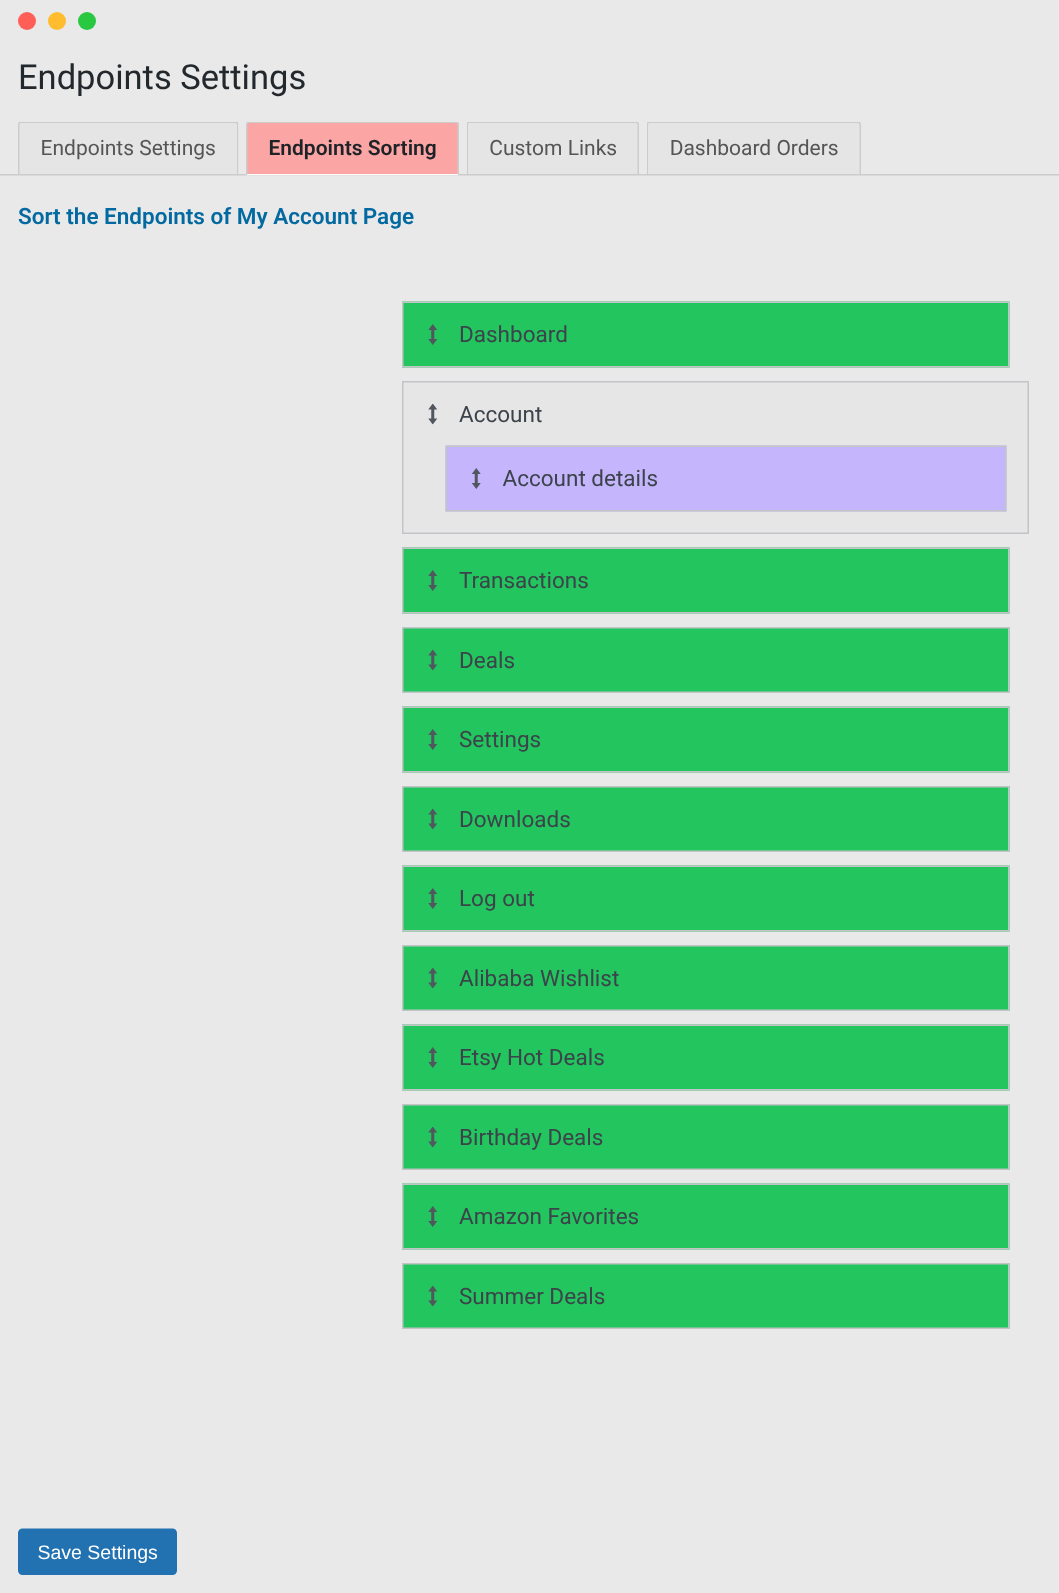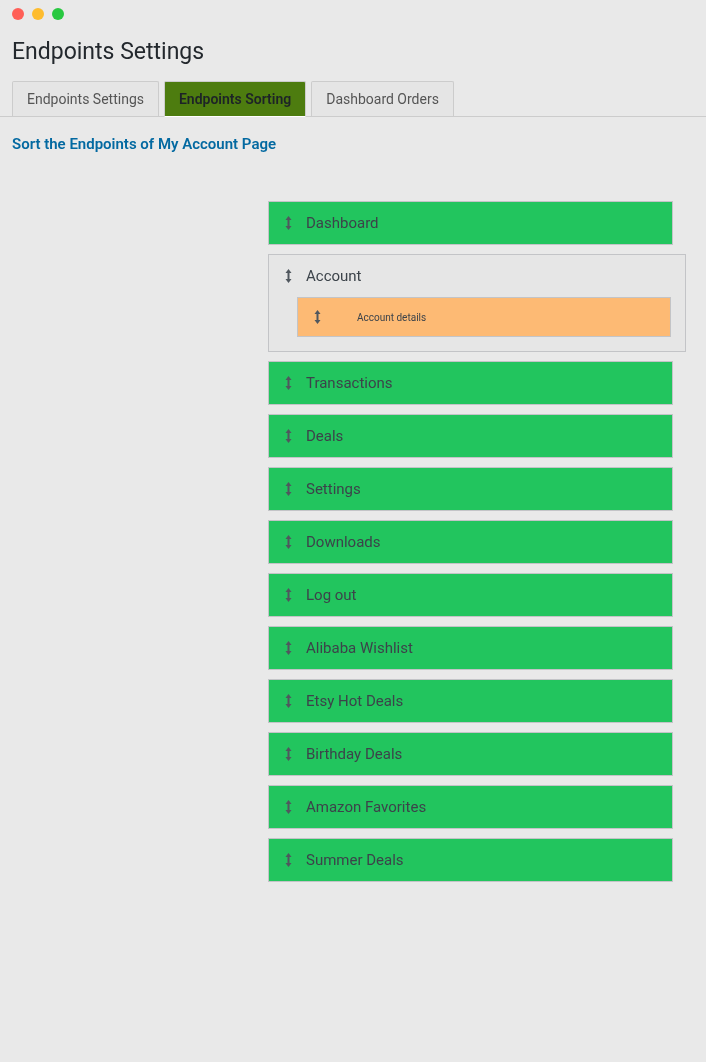--- a/index.html
+++ b/index.html
@@ -53,21 +53,21 @@
       border: 1px solid #ccc;
       border-bottom: none;
       margin-right: 5px;
       background: #e5e5e5;
       color: #555;
       cursor: pointer;
       border-radius: 2px 2px 0 0;
       position: relative;
     }
     .tab.active {
-      background: #4d7c0f;
+      background: #fca5a5;
       color: #1d2327;
       font-weight: 600;
       border-bottom: 1px solid #fff;
       margin-bottom: -1px;
     }
     .content {
       padding: 18px 12px 12px 12px;
       flex: 1;
       display: flex;
       flex-direction: column;
@@ -115,29 +115,28 @@
       cursor: move;
       margin-bottom: 12px;
     }
     .sort-group .group-header .drag-icon {
       margin-right: 12px;
       display: inline-flex;
       color: #50575e;
     }
     .sort-subitem {
       border: 1px solid #c3c4c7;
-      background: #fdba74;
+      background: #c4b5fd;
       display: flex;
       align-items: center;
       padding: 12px 14px;
       cursor: move;
-      font-size: 10px;
+      font-size: 15px;
       color: #3c434a;
       margin-left: 14px;
-      gap: 22px;
     }
     .sort-subitem .drag-icon {
       margin-right: 12px;
       display: inline-flex;
       color: #50575e;
     }
     .footer {
       padding: 12px;
     }
     .save-btn {
@@ -162,20 +161,21 @@
     <div class="traffic-light traffic-red"></div>
     <div class="traffic-light traffic-yellow"></div>
     <div class="traffic-light traffic-green"></div>
   </div>
 
   <h1 class="page-title">Endpoints Settings</h1>
 
   <div class="tabs">
     <div class="tab">Endpoints Settings</div>
     <div class="tab active">Endpoints Sorting</div>
+    <div class="tab">Custom Links</div>
     <div class="tab">Dashboard Orders</div>
   </div>
 
   <div class="content">
     <div class="section-title">Sort the Endpoints of My Account Page</div>
 
     <div class="sort-area">
 
       <div class="sort-item">
         <span class="drag-icon">
@@ -293,13 +293,16 @@
               <path fill="currentColor" d="M5 0 L8 4 L6 4 L6 10 L8 10 L5 14 L2 10 L4 10 L4 4 L2 4 Z"></path>
             </svg>
         </span>
         <span>Summer Deals</span>
       </div>
 
 
     </div>
   </div>
 
+  <div class="footer">
+    <button class="save-btn">Save Settings</button>
+  </div>
 </div>
 
 </body></html>

